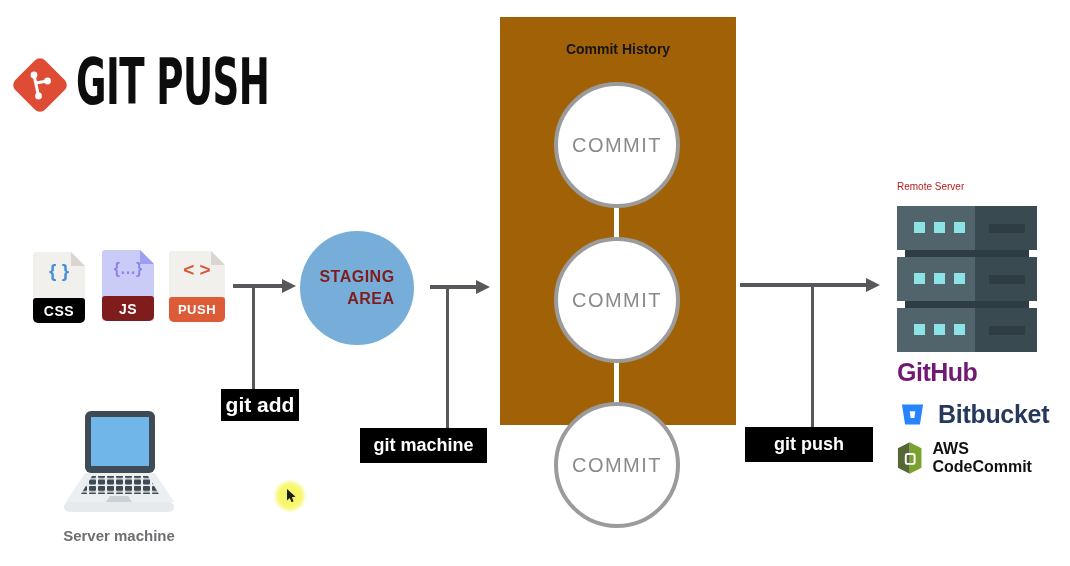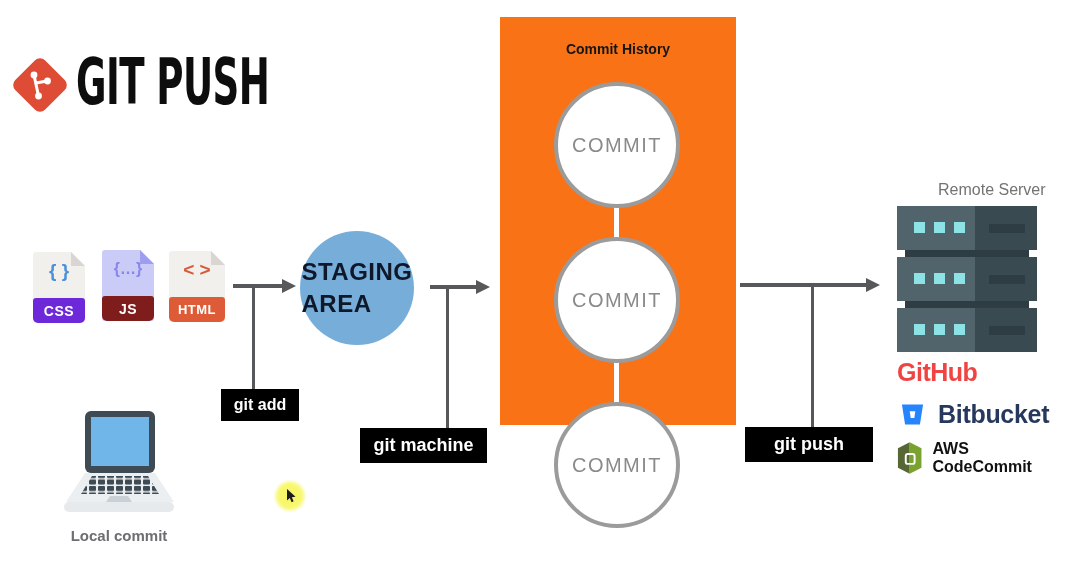--- a/index.html
+++ b/index.html
@@ -25,66 +25,66 @@
   .file{width:52px;height:71px;}
   .file-body{position:absolute;inset:0;border-radius:3px;
     clip-path:polygon(0 0,calc(100% - 14px) 0,100% 14px,100% 100%,0 100%);}
   .file-fold{position:absolute;top:0;right:0;width:14px;height:14px;
     clip-path:polygon(0 0,100% 100%,0 100%);}
   .file-glyph{position:absolute;left:0;right:0;top:9px;text-align:center;font-weight:700;font-size:19px;line-height:1;}
   .file-banner{position:absolute;left:0;right:0;bottom:0;height:25px;border-radius:3px 3px 5px 5px;
     color:#fff;font-weight:700;font-size:14px;display:flex;align-items:center;justify-content:center;letter-spacing:.5px;}
   .file-css{left:33px;top:252px;}
   .file-css .file-body{background:#f2f0ed;} .file-css .file-fold{background:#d9d6d1;}
-  .file-css .file-glyph{color:#4a90d9;} .file-css .file-banner{background:#6d28d9;}
+  .file-css .file-glyph{color:#4a90d9;} .file-css .file-banner{background:#000000;}
   .file-js{left:102px;top:250px;}
   .file-js .file-body{background:#cbcbf7;} .file-js .file-fold{background:#9e9ef0;}
   .file-js .file-glyph{color:#8787ea;font-size:16px;top:11px;} .file-js .file-banner{background:#7f1d1d;}
   .file-html{left:169px;top:251px;width:56px;}
   .file-html .file-body{background:#f2f0ed;} .file-html .file-fold{background:#d9d6d1;}
   .file-html .file-glyph{color:#d8593a;} .file-html .file-banner{background:#dd5b36;font-size:13px;}
 
   
   .laptop{left:62px;top:408px;width:114px;height:114px;}
   .local-label{left:56px;top:527px;width:126px;text-align:center;font-size:15px;font-weight:700;color:#6d6e71;}
 
   
   .h-line{height:4px;background:#57585b;}
   .v-line{width:3px;background:#57585b;}
   .arrow-head{width:0;height:0;border-top:7px solid transparent;border-bottom:7px solid transparent;border-left:14px solid #57585b;}
   .cmd{background:#000;color:#fff;font-weight:700;display:flex;align-items:center;justify-content:center;}
 
   
   .staging{left:300px;top:231px;width:114px;height:114px;border-radius:50%;background:#77aed9;
-    display:flex;align-items:center;justify-content:center;text-align:left;
-    color:#0f172a;font-weight:700;font-size:24px;line-height:1.35;letter-spacing:.5px;white-space:pre-line;}
-
-  
-  .panel{left:500px;top:17px;width:236px;height:408px;background:#f97316;}
+    display:flex;align-items:center;justify-content:center;text-align:right;
+    color:#7f1d1d;font-weight:700;font-size:16px;line-height:1.35;letter-spacing:.5px;white-space:pre-line;}
+
+  
+  .panel{left:500px;top:17px;width:236px;height:408px;background:#a16207;}
   .panel-title{position:absolute;left:0;right:0;top:24px;text-align:center;font-size:14px;font-weight:700;color:#151515;}
   .connector{position:absolute;left:57%;transform:translateX(-50%);width:5px;background:#fff;}
   .commit-circle{position:absolute;left:54px;width:126px;height:126px;border-radius:50%;
     background:#fff;border:4px solid #9b9b9b;display:flex;align-items:center;justify-content:center;
     color:#8a8a8a;font-size:20px;letter-spacing:1.5px;}
   .cc-1{top:65px;} .cc-2{top:220px;} .cc-3{top:385px;}
   .conn-1{top:188px;height:38px;left:114px;transform:none;}
   .conn-2{top:343px;height:46px;left:114px;transform:none;}
 
   
-  .remote-label{left:897px;top:181px;font-size:16px;color:#737373;margin-left:41px;}
+  .remote-label{left:897px;top:181px;font-size:10px;color:#b91c1c;}
   .server{left:897px;top:206px;width:140px;height:146px;}
   .server-back{position:absolute;left:8px;top:0;width:124px;height:146px;background:#2e3c43;}
   .server-unit{position:absolute;left:0;width:140px;height:44px;background:#3a4a51;}
   .su-1{top:0;} .su-2{top:51px;} .su-3{top:102px;}
   .server-unit .half{position:absolute;left:0;top:0;width:78px;height:100%;background:#51646c;}
   .server-unit .dot{position:absolute;top:16px;width:11px;height:11px;background:#8ce2e4;}
   .server-unit .d1{left:17px;} .server-unit .d2{left:37px;} .server-unit .d3{left:57px;}
   .server-unit .slot{position:absolute;left:92px;top:18px;width:36px;height:9px;background:#2e3c43;border-radius:1px;}
 
-  .github-label{left:897px;top:358px;font-size:25px;font-weight:700;color:#ef4444;letter-spacing:-.5px;}
+  .github-label{left:897px;top:358px;font-size:25px;font-weight:700;color:#701a75;letter-spacing:-.5px;}
   .bitbucket-row{left:899px;top:398px;height:32px;display:flex;align-items:center;gap:12px;}
   .bitbucket-label{font-size:25px;font-weight:600;color:#26395c;letter-spacing:-.3px;}
   .aws-row{left:895px;top:440px;height:36px;display:flex;align-items:center;gap:8px;}
   .aws-label{font-size:16px;font-weight:600;color:#111;}
 
   
   .cursor{left:274px;top:480px;width:32px;height:32px;
     background:radial-gradient(circle,#f6f65e 0%,#f8f873 52%,rgba(248,248,120,0) 74%);}
   .cursor svg{position:absolute;left:12px;top:9px;}
 </style>
@@ -115,42 +115,42 @@
   <div class="abs file file-js">
     <div class="file-body"></div>
     <div class="file-fold"></div>
     <div class="file-glyph">{…}</div>
     <div class="file-banner">JS</div>
   </div>
   <div class="abs file file-html">
     <div class="file-body"></div>
     <div class="file-fold"></div>
     <div class="file-glyph">&lt; &gt;</div>
-    <div class="file-banner">HTML</div>
+    <div class="file-banner">PUSH</div>
   </div>
 
   <svg class="abs laptop" viewBox="0 0 114 114">
     <defs>
       <pattern id="keys" width="9" height="6.5" patternUnits="userSpaceOnUse">
         <rect width="7" height="5" rx="1" fill="#3e4a54"></rect>
       </pattern>
     </defs>
     <rect x="23" y="3" width="70" height="62" rx="6" fill="#3e4a54"></rect>
     <rect x="29" y="9" width="58" height="49" fill="#70b6e9"></rect>
     <polygon points="23,65 93,65 112,94 4,94" fill="#eceff1"></polygon>
     <polygon points="30,68 86,68 97,86 19,86" fill="url(#keys)"></polygon>
     <polygon points="48,88 66,88 70,94 44,94" fill="#c9d0d6"></polygon>
     <rect x="2" y="94" width="110" height="10" rx="5" fill="#e7eaed"></rect>
   </svg>
-  <div class="abs local-label">Local commit</div>
+  <div class="abs local-label">Server machine</div>
 
   <div class="abs h-line" style="left:233px;top:284px;width:50px;"></div>
   <div class="abs arrow-head" style="left:282px;top:279px;"></div>
   <div class="abs v-line" style="left:252px;top:286px;height:103px;"></div>
-  <div class="abs cmd" style="left:221px;top:389px;width:78px;height:32px;font-size:16px;">git add</div>
+  <div class="abs cmd" style="left:221px;top:389px;width:78px;height:32px;font-size:21px;">git add</div>
 
   <div class="abs staging">STAGING
 AREA</div>
 
   <div class="abs h-line" style="left:430px;top:285px;width:47px;"></div>
   <div class="abs arrow-head" style="left:476px;top:280px;"></div>
   <div class="abs v-line" style="left:446px;top:287px;height:141px;"></div>
   <div class="abs cmd" style="left:360px;top:428px;width:127px;height:35px;font-size:18px;">git machine</div>
 
   <div class="abs panel">

